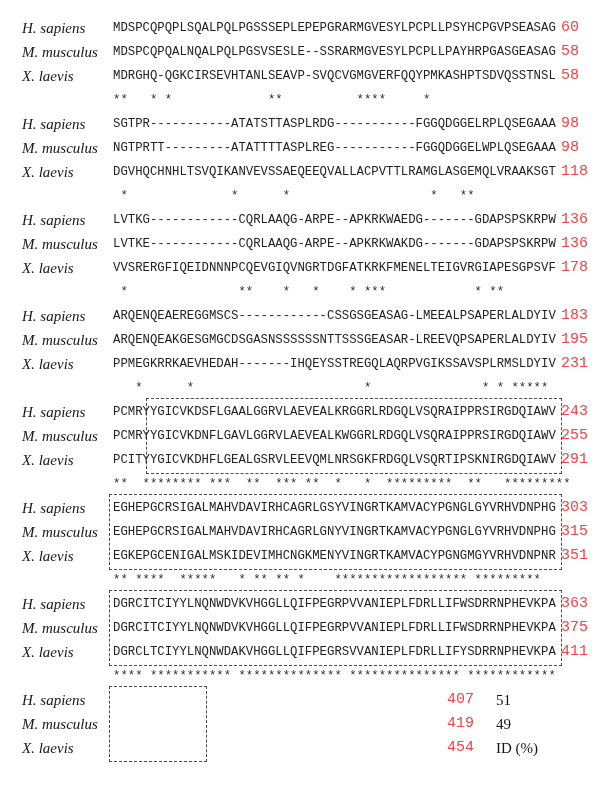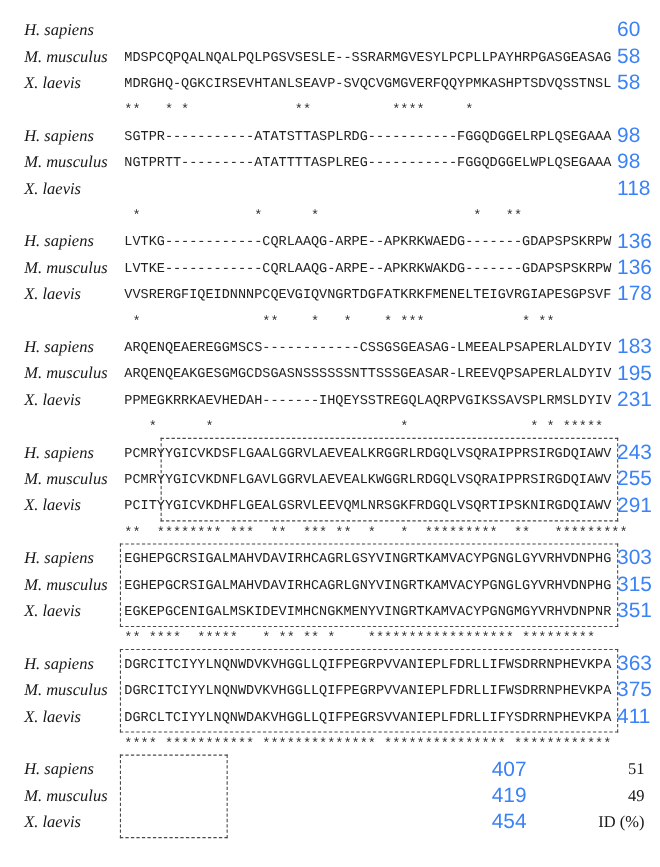--- a/index.html
+++ b/index.html
@@ -15,44 +15,45 @@
     font-family:"Liberation Serif", serif;font-style:italic;font-size:15px;color:#161616;
     white-space:pre;
   }
   .seq{
     position:absolute;left:113px;top:0;
     font-family:"Liberation Mono","DejaVu Sans Mono",monospace;
     font-size:12.3px;letter-spacing:0;white-space:pre;color:#222222;
   }
   .num{
     position:absolute;left:561px;top:0;
-    font-family:Liberation Sans, sans-serif;font-size:19px;color:#3b82f6;white-space:pre;
+    font-family:Liberation Mono, monospace;font-size:15px;color:#ef4444;white-space:pre;
   }
   .num.early{left:447px;}
   .identity{
-    position:absolute;left:496px;top:0;width:90px;text-align:right;
+    position:absolute;left:496px;top:0;width:90px;text-align:left;
     font-family:"Liberation Serif", serif;font-size:15px;color:#161616;white-space:pre;
   }
   .stars{
     position:absolute;left:113px;top:72px;height:24px;line-height:24px;
     font-family:"Liberation Mono","DejaVu Sans Mono",monospace;
     font-size:12.3px;white-space:pre;color:#2a2a2a;
   }
   .domain-box{
     position:absolute;top:-2px;height:74px;
     border:1px dashed #4a4a4a;background:transparent;
   }
 </style>
 </head>
 <body>
 
 <div id="figure">
     <div class="block" style="top: 16px;">
       <div class="row" style="top: 0px;">
         <span class="species-label">H. sapiens</span>
+        <span class="seq">MDSPCQPQPLSQALPQLPGSSSEPLEPEPGRARMGVESYLPCPLLPSYHCPGVPSEASAG</span>
         <span class="num">60</span>
       </div>
       <div class="row" style="top: 24px;">
         <span class="species-label">M. musculus</span>
         <span class="seq">MDSPCQPQALNQALPQLPGSVSESLE--SSRARMGVESYLPCPLLPAYHRPGASGEASAG</span>
         <span class="num">58</span>
       </div>
       <div class="row" style="top: 48px;">
         <span class="species-label">X. laevis</span>
         <span class="seq">MDRGHQ-QGKCIRSEVHTANLSEAVP-SVQCVGMGVERFQQYPMKASHPTSDVQSSTNSL</span>
@@ -66,20 +67,21 @@
         <span class="seq">SGTPR-----------ATATSTTASPLRDG-----------FGGQDGGELRPLQSEGAAA</span>
         <span class="num">98</span>
       </div>
       <div class="row" style="top: 24px;">
         <span class="species-label">M. musculus</span>
         <span class="seq">NGTPRTT---------ATATTTTASPLREG-----------FGGQDGGELWPLQSEGAAA</span>
         <span class="num">98</span>
       </div>
       <div class="row" style="top: 48px;">
         <span class="species-label">X. laevis</span>
+        <span class="seq">DGVHQCHNHLTSVQIKANVEVSSAEQEEQVALLACPVTTLRAMGLASGEMQLVRAAKSGT</span>
         <span class="num">118</span>
       </div>
       <div class="stars"> *              *      *                   *   **</div>
     </div>
     <div class="block" style="top: 208px;">
       <div class="row" style="top: 0px;">
         <span class="species-label">H. sapiens</span>
         <span class="seq">LVTKG------------CQRLAAQG-ARPE--APKRKWAEDG-------GDAPSPSKRPW</span>
         <span class="num">136</span>
       </div>

